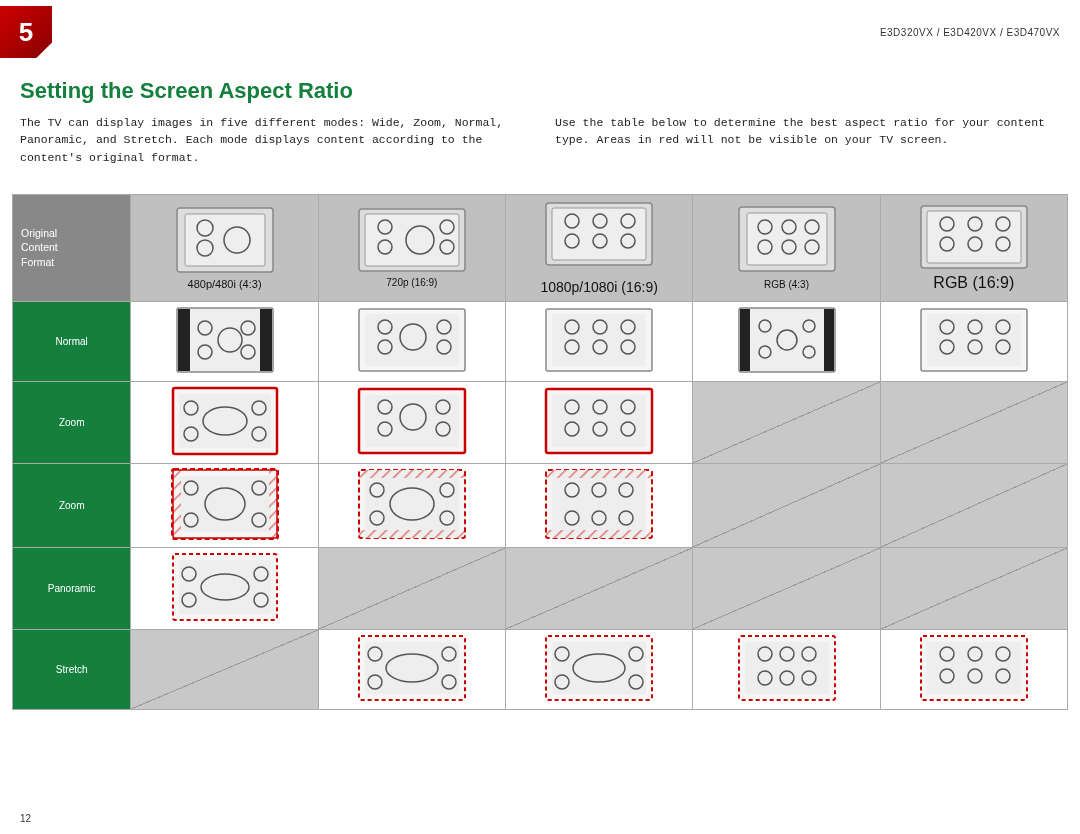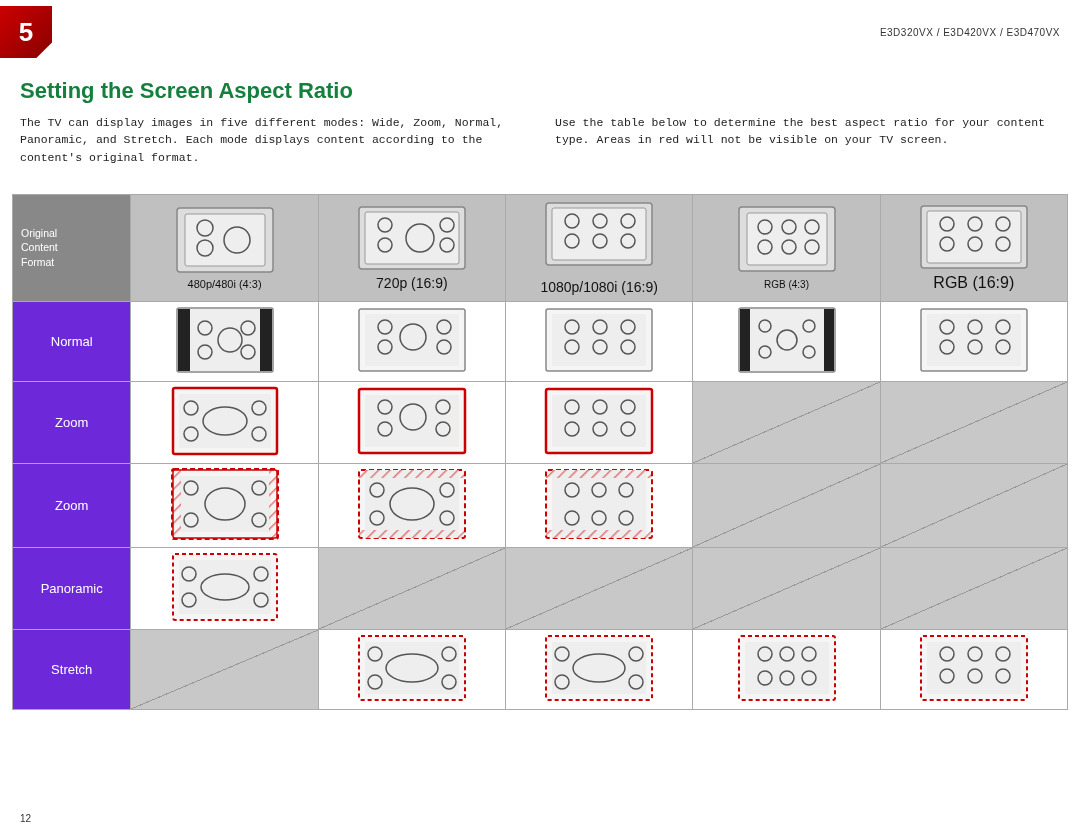--- a/index.html
+++ b/index.html
@@ -94,23 +94,23 @@
       background: #888;
       color: #fff;
       font-size: 10.5px;
       text-align: left;
       padding-left: 8px;
       width: 110px;
     }
 
     
     .row-label {
-      background: #6d28d9;
+      background: #15803d;
       color: #fff;
-      font-size: 13px;
+      font-size: 10px;
       text-align: left;
       padding-left: 10px;
       width: 110px;
       margin-left: 29px;
     }
 
     
     .content-cell {
       background: #fff;
       padding: 8px;
@@ -209,21 +209,21 @@
             <svg width="110" height="66" viewBox="0 0 110 66">
               <rect x="2" y="2" width="106" height="62" rx="3" ry="3" fill="#ddd" stroke="#888" stroke-width="1.5"></rect>
               <rect x="8" y="7" width="94" height="52" rx="2" ry="2" fill="#eee" stroke="#999" stroke-width="1"></rect>
               <circle cx="28" cy="20" r="7" fill="none" stroke="#555" stroke-width="1.5"></circle>
               <circle cx="28" cy="40" r="7" fill="none" stroke="#555" stroke-width="1.5"></circle>
               <circle cx="63" cy="33" r="14" fill="none" stroke="#555" stroke-width="1.5"></circle>
               <circle cx="90" cy="20" r="7" fill="none" stroke="#555" stroke-width="1.5"></circle>
               <circle cx="90" cy="40" r="7" fill="none" stroke="#555" stroke-width="1.5"></circle>
             </svg>
           </div>
-          <div style="font-size:14px; margin-top:2px;">720p (16:9)</div>
+          <div style="font-size:10px; margin-top:2px;">720p (16:9)</div>
         </td>
 
         <td>
           <div class="tv-screen">
             <svg width="110" height="66" viewBox="0 0 110 66">
               <rect x="2" y="2" width="106" height="62" rx="3" ry="3" fill="#ddd" stroke="#888" stroke-width="1.5"></rect>
               <rect x="8" y="7" width="94" height="52" rx="2" ry="2" fill="#eee" stroke="#999" stroke-width="1"></rect>
               <circle cx="28" cy="20" r="7" fill="none" stroke="#555" stroke-width="1.5"></circle>
               <circle cx="28" cy="40" r="7" fill="none" stroke="#555" stroke-width="1.5"></circle>
               <circle cx="56" cy="20" r="7" fill="none" stroke="#555" stroke-width="1.5"></circle>

